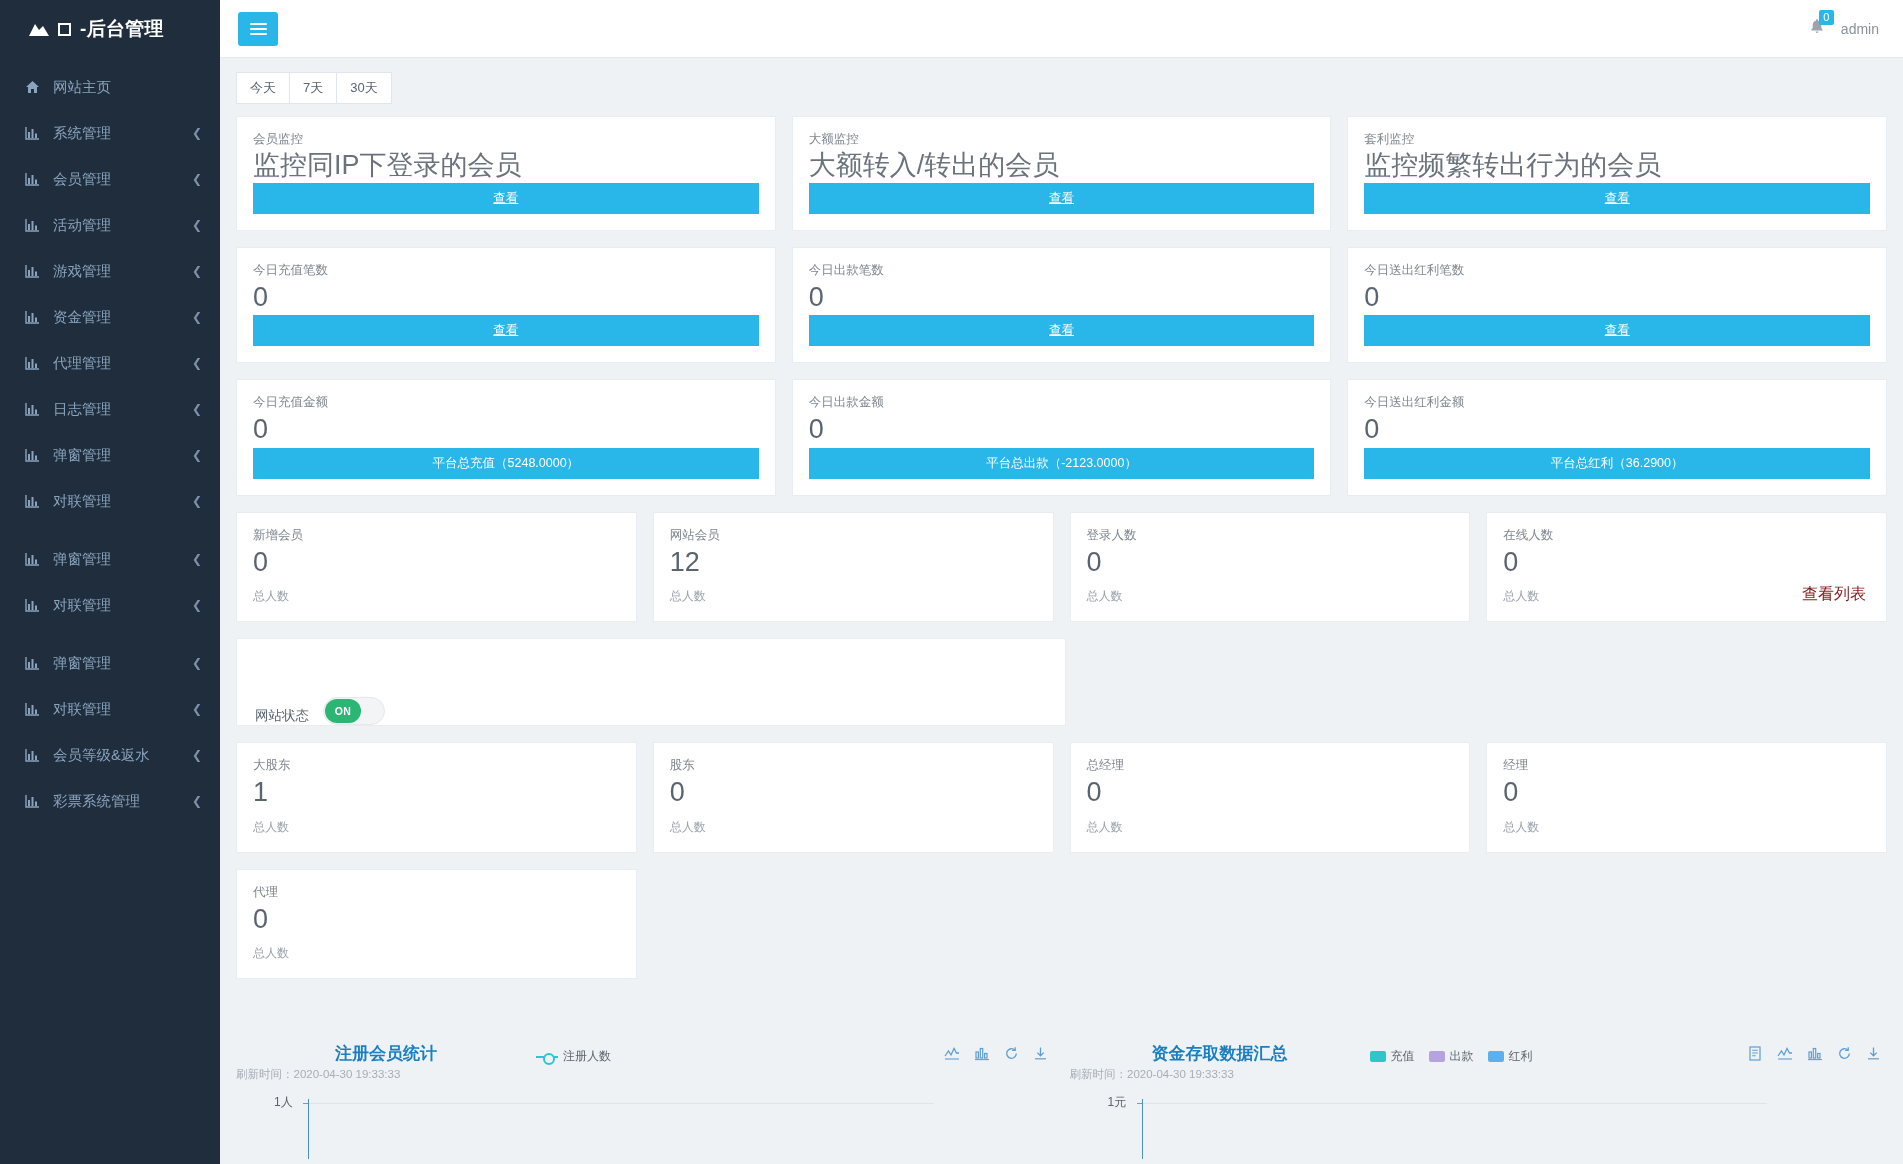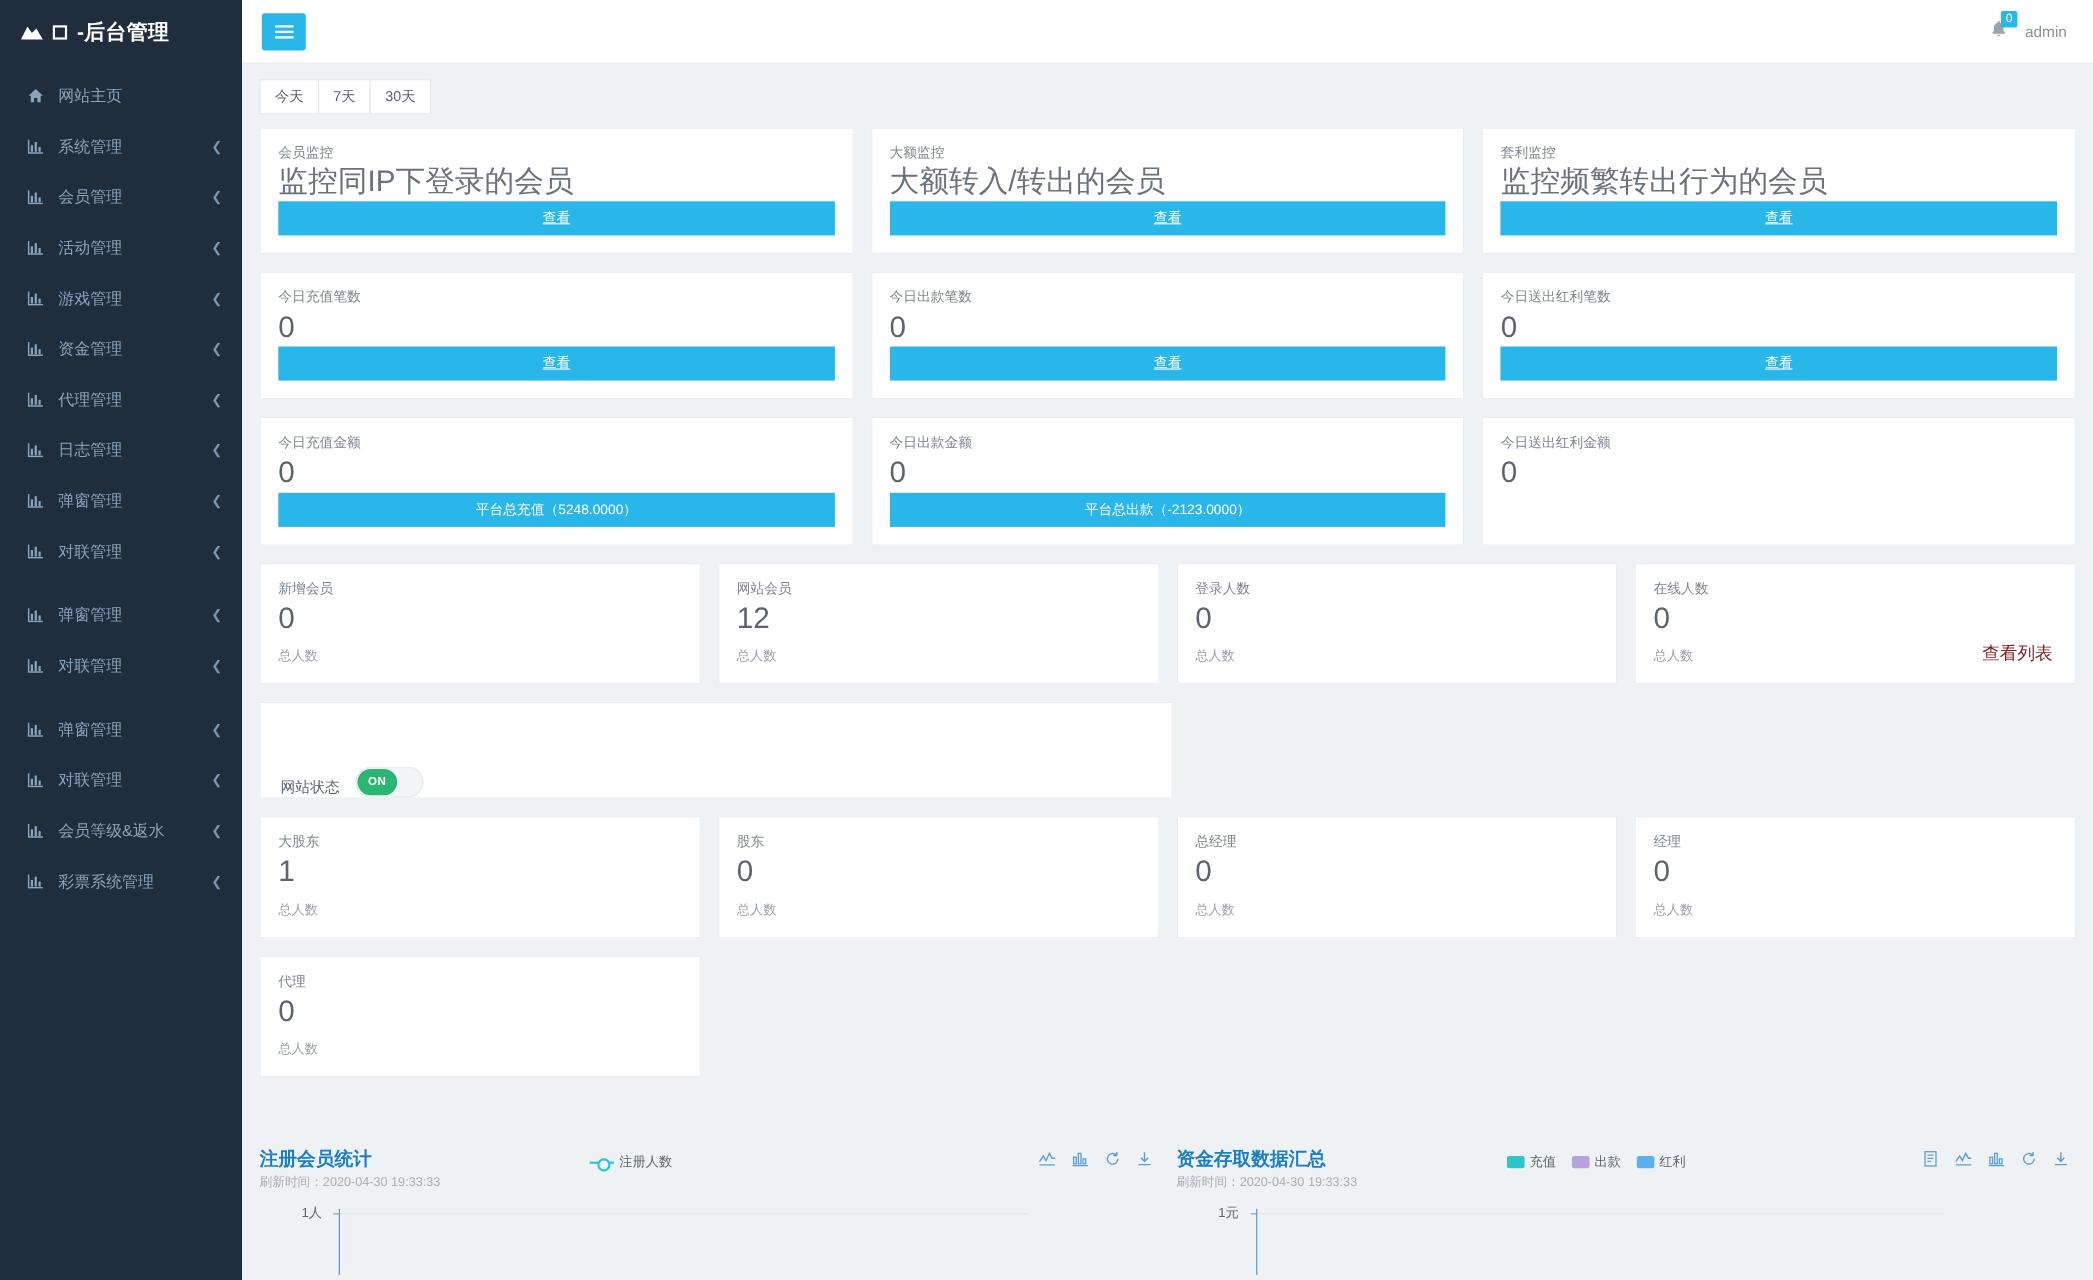--- a/index.html
+++ b/index.html
@@ -19,21 +19,21 @@
     min-width: 220px;
     background: #1f2d3d;
     height: 1164px;
     overflow: hidden;
   }
   .brand {
     height: 58px;
     display: flex;
     align-items: center;
     gap: 7px;
-    padding: 0 0 0 18px;
+    padding: 0 0 0 28px;
     color: #ffffff;
     font-size: 19px;
     font-weight: bold;
     letter-spacing: .3px;
     white-space: nowrap;
   }
   .brand-logo { display: inline-block; line-height: 0; }
   .brand-box {
     display: inline-block;
     width: 13px; height: 13px;
@@ -254,20 +254,21 @@
     align-items: flex-start;
     position: relative;
     height: 46px;
   }
   .chart-titlebox { width: 300px; }
   .chart-title {
     font-size: 17px;
     color: #1b7fbf;
     font-weight: bold;
     line-height: 1.2;
+    text-align: center;
   }
   .chart-refresh {
     font-size: 11.5px;
     color: #a6aeb6;
     margin-top: 3px;
     white-space: nowrap;
   }
   .chart-legend {
     display: flex;
     align-items: center;
@@ -604,20 +605,21 @@
             <button class="btn-wide plain">平台总充值（5248.0000）</button>
           </div>
           <div class="card">
             <div class="card-label">今日出款金额</div>
             <div class="card-number">0</div>
             <button class="btn-wide plain">平台总出款（-2123.0000）</button>
           </div>
           <div class="card">
             <div class="card-label">今日送出红利金额</div>
             <div class="card-number">0</div>
+            <button class="btn-wide plain">平台总红利（36.2900）</button>
           </div>
         </div>
       <div class="row row-4" id="member-row">
           <div class="card" style="min-height: 108px;">
             <div class="card-label">新增会员</div>
             <div class="card-number">0</div>
             <div class="card-sub">总人数</div>
           </div>
           <div class="card" style="min-height: 108px;">
             <div class="card-label">网站会员</div>

